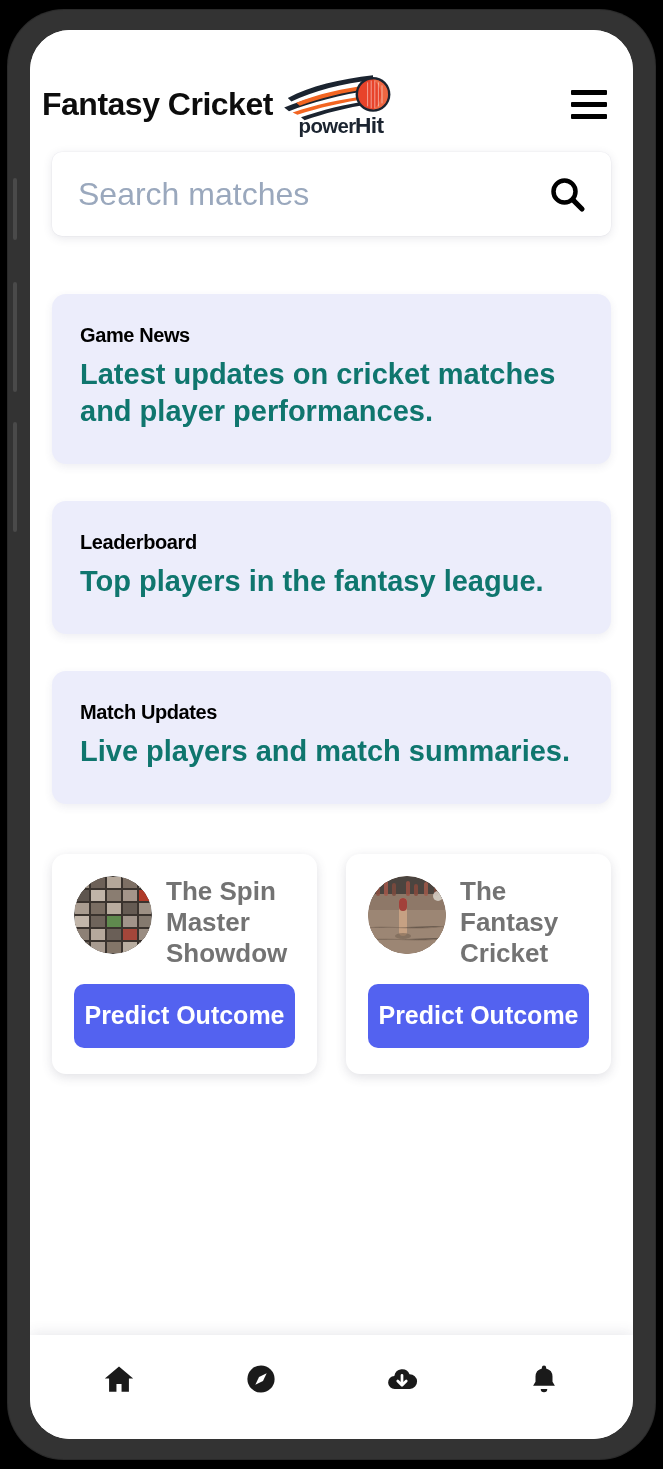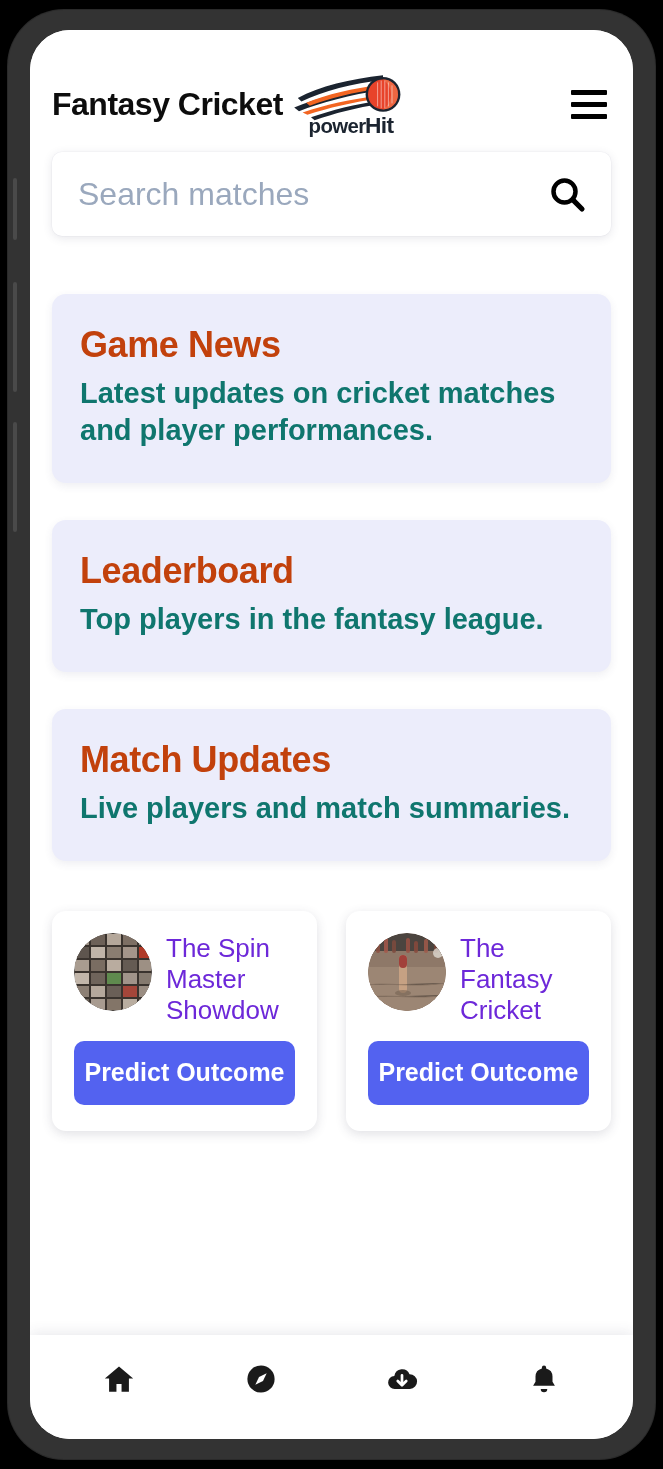--- a/index.html
+++ b/index.html
@@ -45,21 +45,21 @@
     border-radius: 40px;
     overflow: hidden;
     display: flex;
     flex-direction: column;
   }
 
   
   .app-header {
     display: flex;
     align-items: center;
-    padding: 40px 22px 6px 22px;
+    padding: 40px 22px 6px 12px;
     background: #ffffff;
     flex: 0 0 auto;
     position: relative;
   }
   .app-title {
     font-size: 32px;
     font-weight: 700;
     color: #0d0d0d;
     letter-spacing: -0.5px;
     white-space: nowrap;
@@ -126,23 +126,23 @@
 
   .info-card {
     background: #ecedfb;
     border-radius: 14px;
     padding: 30px 28px 34px 28px;
     box-shadow: 0 3px 9px rgba(70,70,110,0.09);
   }
   .info-card.first { margin-top: 58px; }
   .info-card + .info-card { margin-top: 37px; }
   .info-card-title {
-    font-size: 36px;
+    font-size: 20px;
     font-weight: 700;
-    color: #c2410c;
+    color: #000000;
     letter-spacing: -0.4px;
     margin-bottom: 9px;
   }
   .info-card-desc {
     font-size: 29px;
     line-height: 1.28;
     color: #0f766e;
     font-weight: 700;
   }
 
@@ -164,22 +164,22 @@
   .match-top { display: flex; align-items: flex-start; gap: 14px; }
   .match-thumb {
     width: 78px; height: 78px;
     border-radius: 50%;
     flex: 0 0 auto;
     overflow: hidden;
   }
   .match-name {
     font-size: 26px;
     line-height: 1.18;
-    font-weight: 400;
-    color: #6d28d9;
+    font-weight: 700;
+    color: #737373;
     overflow: hidden;
     max-height: 94px;
   }
   .predict-btn {
     margin-top: 16px;
     background: #5362f0;
     color: #ffffff;
     border: none;
     border-radius: 10px;
     font-family: "Liberation Sans", sans-serif;

